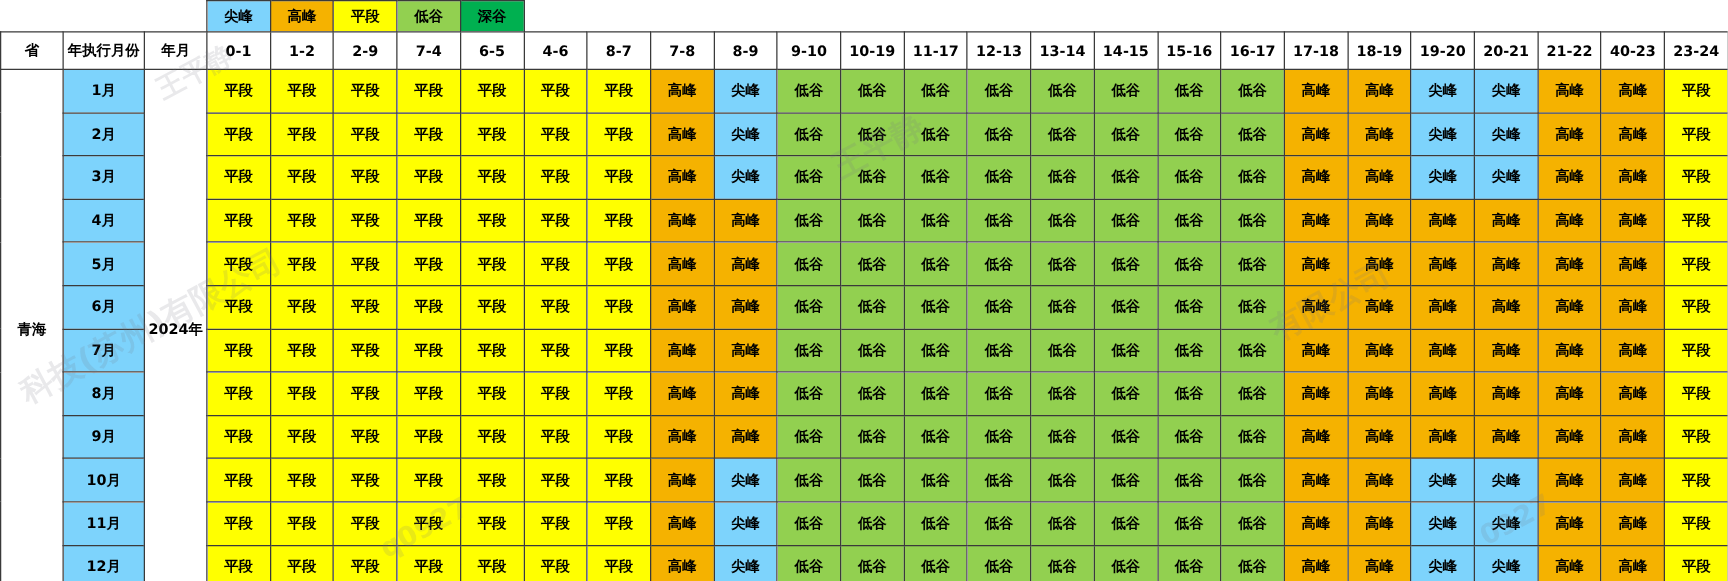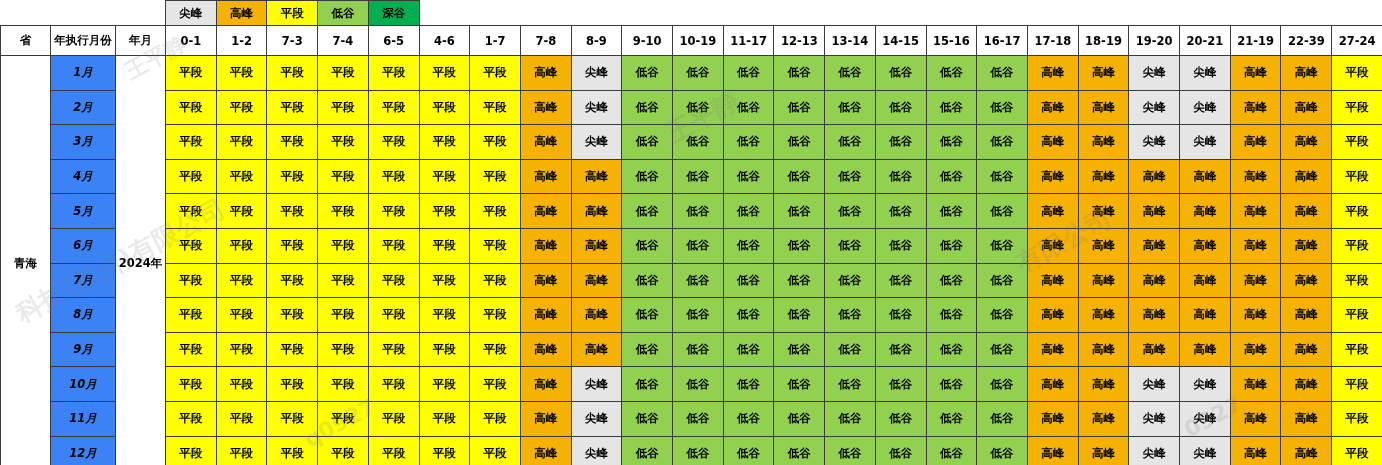--- a/index.html
+++ b/index.html
@@ -61,35 +61,34 @@
   }
   td.head-hour {
     color: #000000;
     font-size: 12px;
     font-weight: bold;
   }
 
   
   tr.data-row td { height: 33.6px; }
   td.rowlabel {
-    background: #3b82f6;
+    background: #7dd3fc;
     font-size: 12px;
     font-weight: bold;
     color: #000;
-    font-style: italic;
   }
   td.provcell, td.yearcell {
     background: #ffffff;
     font-size: 12px;
     font-weight: bold;
     color: #000;
   }
 
   
-  .t-jf  { background: #e5e5e5; }  
+  .t-jf  { background: #7dd3fc; }  
   .t-gf  { background: #f5b200; }  
   .t-pd  { background: #ffff00; }  
   .t-dg  { background: #92d050; }  
   .t-sg  { background: #00b050; margin-top: 48px; }  
 
   
   .wm {
     position: absolute;
     z-index: 5;
     pointer-events: none;
@@ -188,42 +187,42 @@
           <td class="legend-blank"></td>
           <td class="legend-blank"></td>
           <td class="legend-blank"></td>
         </tr>
       <tr class="head-row" id="header-row">
           <td class="head-label">省</td>
           <td class="head-label">年执行月份</td>
           <td class="head-label">年月</td>
           <td class="head-hour">0-1</td>
           <td class="head-hour">1-2</td>
-          <td class="head-hour">7-3</td>
+          <td class="head-hour">2-9</td>
           <td class="head-hour">7-4</td>
           <td class="head-hour">6-5</td>
           <td class="head-hour">4-6</td>
-          <td class="head-hour">1-7</td>
+          <td class="head-hour">8-7</td>
           <td class="head-hour">7-8</td>
           <td class="head-hour">8-9</td>
           <td class="head-hour">9-10</td>
           <td class="head-hour">10-19</td>
           <td class="head-hour">11-17</td>
           <td class="head-hour">12-13</td>
           <td class="head-hour">13-14</td>
           <td class="head-hour">14-15</td>
           <td class="head-hour">15-16</td>
           <td class="head-hour">16-17</td>
           <td class="head-hour">17-18</td>
           <td class="head-hour">18-19</td>
           <td class="head-hour">19-20</td>
           <td class="head-hour">20-21</td>
-          <td class="head-hour">21-19</td>
-          <td class="head-hour">22-39</td>
-          <td class="head-hour">27-24</td>
+          <td class="head-hour">21-22</td>
+          <td class="head-hour">40-23</td>
+          <td class="head-hour">23-24</td>
         </tr>
     </tbody>
     <tbody id="body-rows">
         <tr class="data-row">
           <td class="provcell" rowspan="12">青海</td>
           <td class="rowlabel">1月</td>
           <td class="yearcell" rowspan="12">2024年</td>
           <td class="t-pd">平段</td>
           <td class="t-pd">平段</td>
           <td class="t-pd">平段</td>

